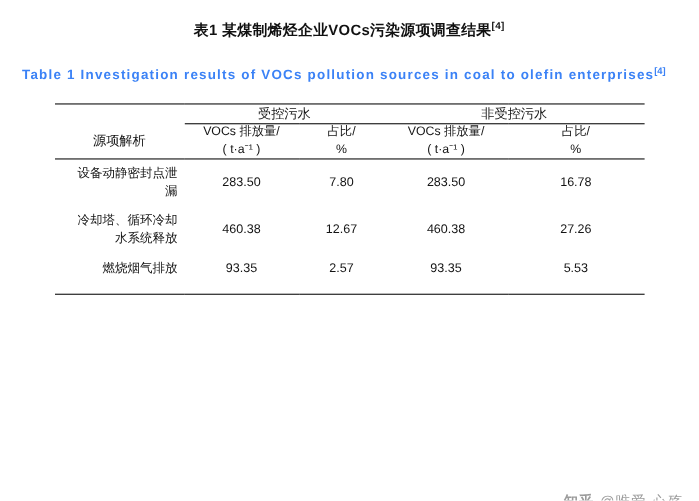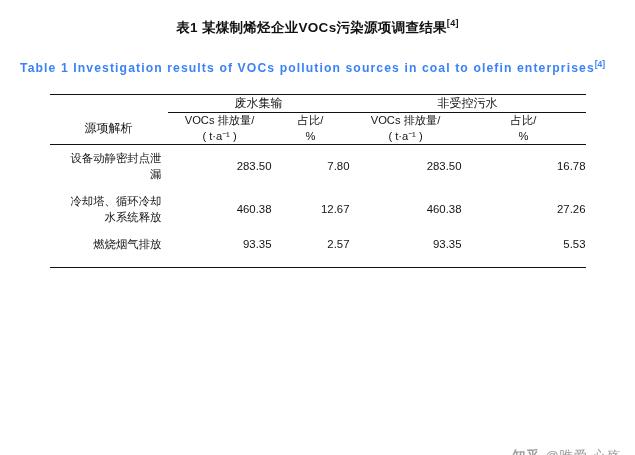--- a/index.html
+++ b/index.html
@@ -109,21 +109,21 @@
     padding: 5px 0 5px 0;
     line-height: 1.45;
     font-size: 11.4px;
   }
   tbody.body tr td.c1 {
     text-align: right;
     padding-left: 10px;
     padding-right: 6px;
   }
   tbody.body tr td.num {
-    text-align: right;
+    text-align: center;
     margin-top: 44px;
   }
   .col1 { width: 118px; }
   .col2 { width: 104px; }
   .col3 { width: 78px; }
   .col4 { width: 112px; }
   .col5 { width: 124px; }
 
   .unit { display: block; }
 
@@ -165,21 +165,21 @@
       <col class="col3">
       <col class="col4">
       <col class="col5">
     </colgroup>
     <thead>
       <tr class="rule-top">
         <td colspan="5"></td>
       </tr>
       <tr class="grouphdr">
         <td></td>
-        <td class="grp" colspan="2">废水集输</td>
+        <td class="grp" colspan="2">受控污水</td>
         <td class="grp" colspan="2">非受控污水</td>
       </tr>
       <tr class="subhdr">
         <td class="srcname">源项解析</td>
         <td>
           <span>VOCs 排放量/</span>
           <span class="unit">( t·a⁻¹ )</span>
         </td>
         <td>
           <span>占比/</span>

